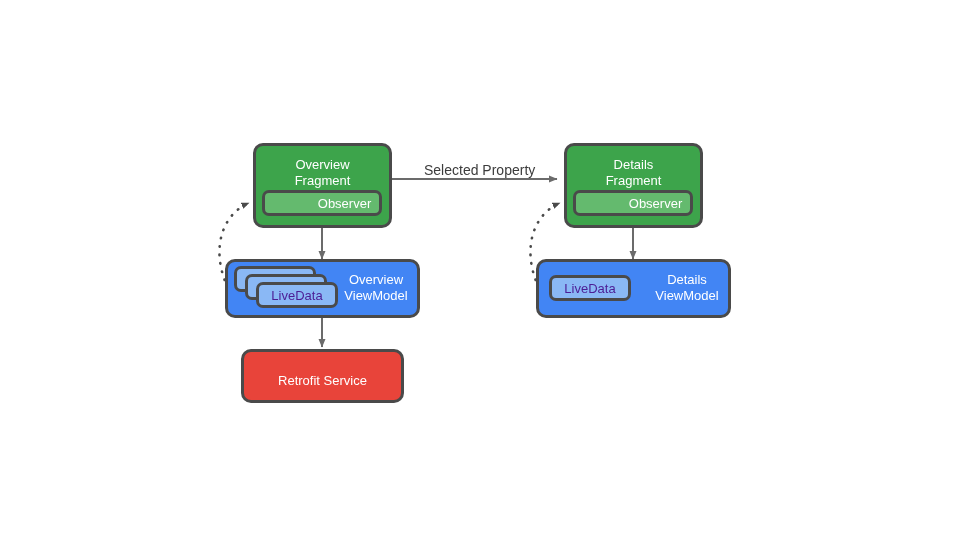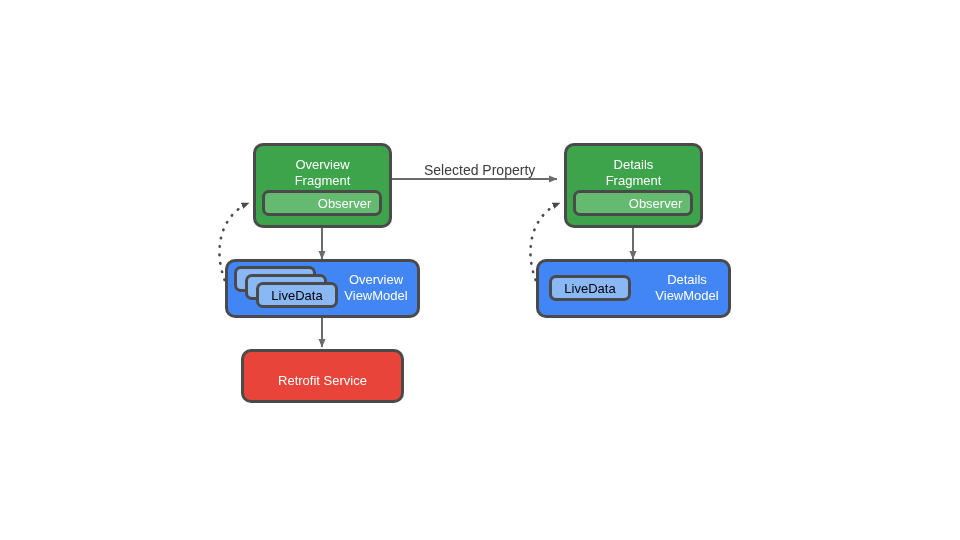--- a/index.html
+++ b/index.html
@@ -72,21 +72,21 @@
   
   .livedata-stack {
     position: absolute;
   }
   .livedata {
     position: absolute;
     box-sizing: border-box;
     background: #8ab8f5;
     border: 3px solid #4a4a4a;
     border-radius: 7px;
-    color: #000000;
+    color: #4c1d95;
     font-size: 13px;
     display: flex;
     align-items: center;
     justify-content: center;
     width: 82px;
     height: 26px;
   }
 
   .vm-label {
     position: absolute;

